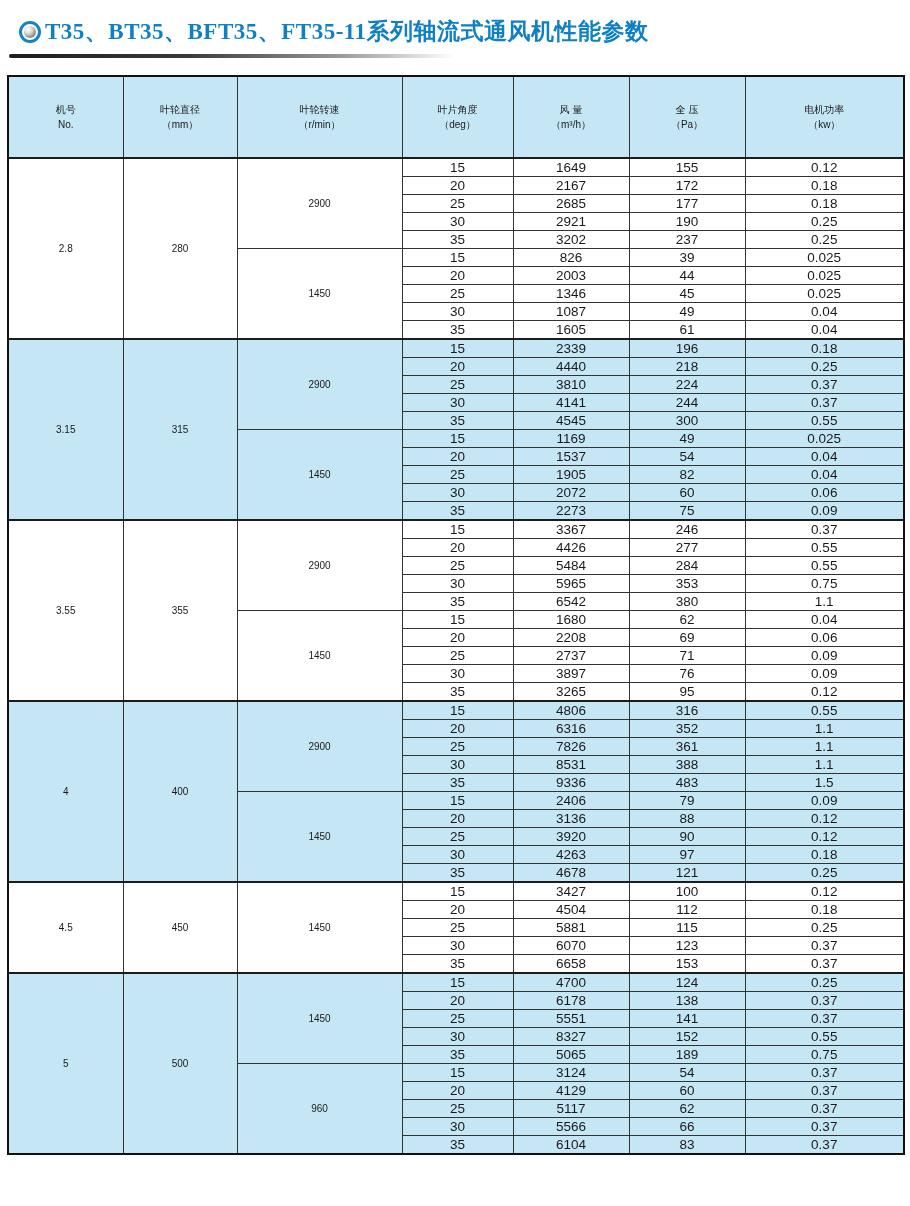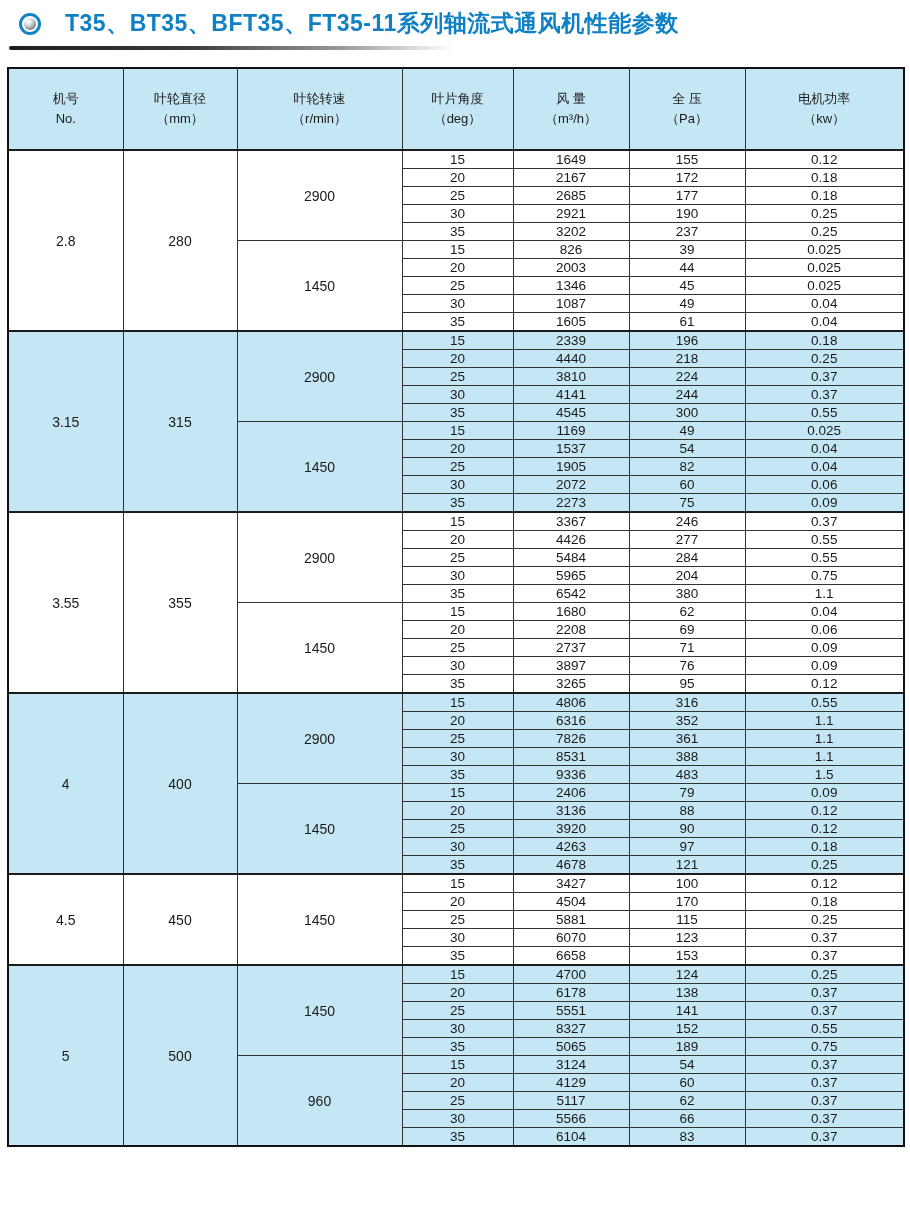--- a/index.html
+++ b/index.html
@@ -5,21 +5,21 @@
   html,body{margin:0;padding:0;background:#ffffff;}
   body{
     width:910px;height:1206px;
     font-family:"Liberation Sans","DejaVu Sans",sans-serif;
     color:#1a1a1a;
     overflow:hidden;
   }
   .page{padding:8px 7px 0 7px;box-sizing:border-box;}
 
   
-  .title-row{display:flex;align-items:center;gap:24px;margin:0 0 0 12px;}
+  .title-row{display:flex;align-items:center;gap:4px;margin:8px 0 0 12px;font-family:Liberation Serif, serif;}
   .bullet{
     width:22px;height:22px;border-radius:50%;
     border:3px solid #1283c6;background:#ffffff;
     box-sizing:border-box;position:relative;flex:0 0 auto;
   }
   .bullet .sphere{
     position:absolute;left:2px;top:2px;width:12px;height:12px;border-radius:50%;
     background:radial-gradient(circle at 35% 30%, #ffffff 0%, #d9d9d9 35%, #8a8a8a 70%, #4c4c4c 100%);
   }
   .title{
@@ -34,25 +34,25 @@
   
   table.spec{
     border-collapse:collapse;table-layout:fixed;width:896px;
     border:2px solid #111111;
   }
   table.spec th, table.spec td{
     border:1px solid #333333;text-align:center;vertical-align:middle;
     padding:0;overflow:hidden;
   }
   thead th{
-    height:80px;font-weight:normal;font-size:13px;line-height:1.55;
+    height:80px;font-weight:normal;font-size:10px;line-height:1.55;
     background:#c5e6f5;
   }
   tbody td{height:17px;font-size:13.5px;}
-  tbody td.span-cell{font-size:14px;}
+  tbody td.span-cell{font-size:10px;}
   tr.band-blue td{background:#c5e6f5;}
   tr.band-white td{background:#ffffff;}
   tr.group-start td{border-top:2px solid #1c1c1c;}
 </style>
 </head>
 <body>
 
 <div class="page">
 
   <div class="title-row">
@@ -251,21 +251,21 @@
         </tr>
         <tr class="band-white">
           <td>25</td>
           <td>5484</td>
           <td>284</td>
           <td>0.55</td>
         </tr>
         <tr class="band-white">
           <td>30</td>
           <td>5965</td>
-          <td>204</td>
+          <td>353</td>
           <td>0.75</td>
         </tr>
         <tr class="band-white">
           <td>35</td>
           <td>6542</td>
           <td>380</td>
           <td>1.1</td>
         </tr>
         <tr class="band-white">
           <td rowspan="5" class="span-cell">1450</td>
@@ -367,21 +367,21 @@
           <td rowspan="5" class="span-cell">450</td>
           <td rowspan="5" class="span-cell">1450</td>
           <td>15</td>
           <td>3427</td>
           <td>100</td>
           <td>0.12</td>
         </tr>
         <tr class="band-white">
           <td>20</td>
           <td>4504</td>
-          <td>170</td>
+          <td>112</td>
           <td>0.18</td>
         </tr>
         <tr class="band-white">
           <td>25</td>
           <td>5881</td>
           <td>115</td>
           <td>0.25</td>
         </tr>
         <tr class="band-white">
           <td>30</td>

